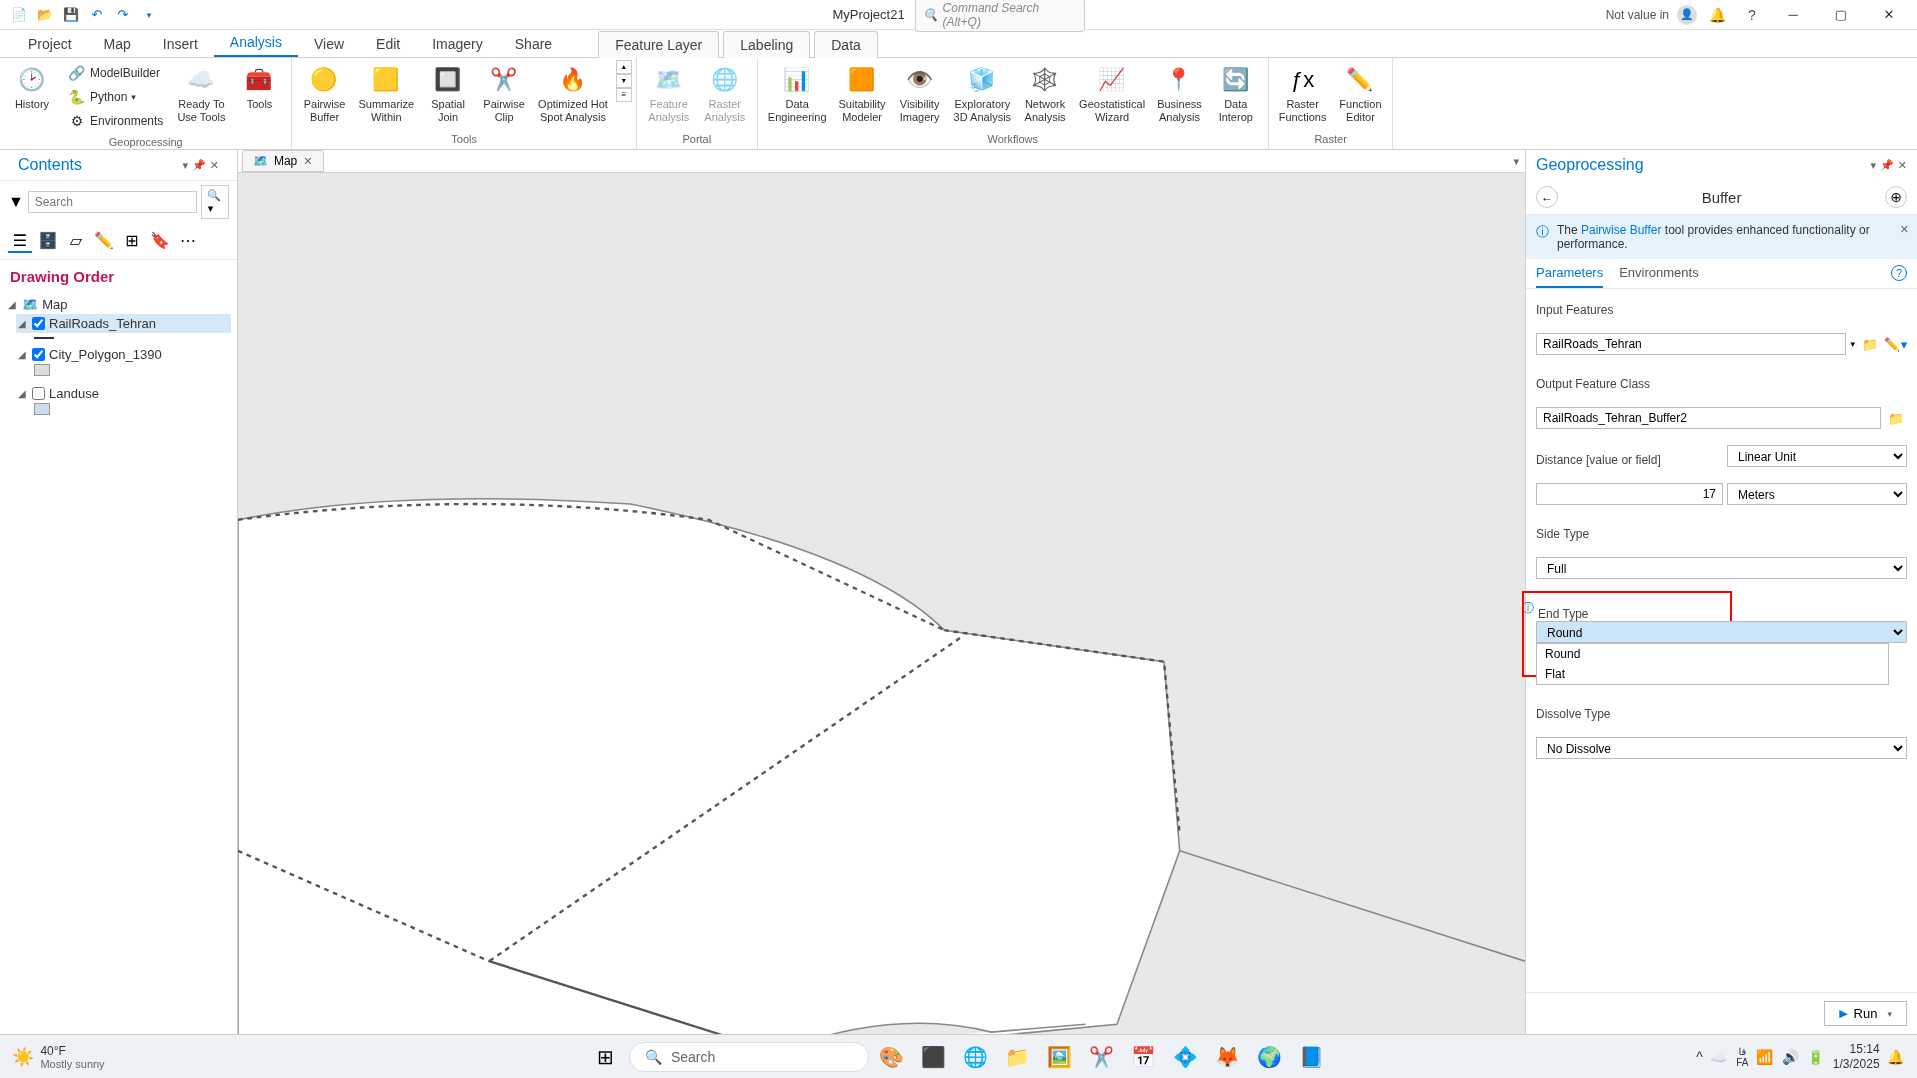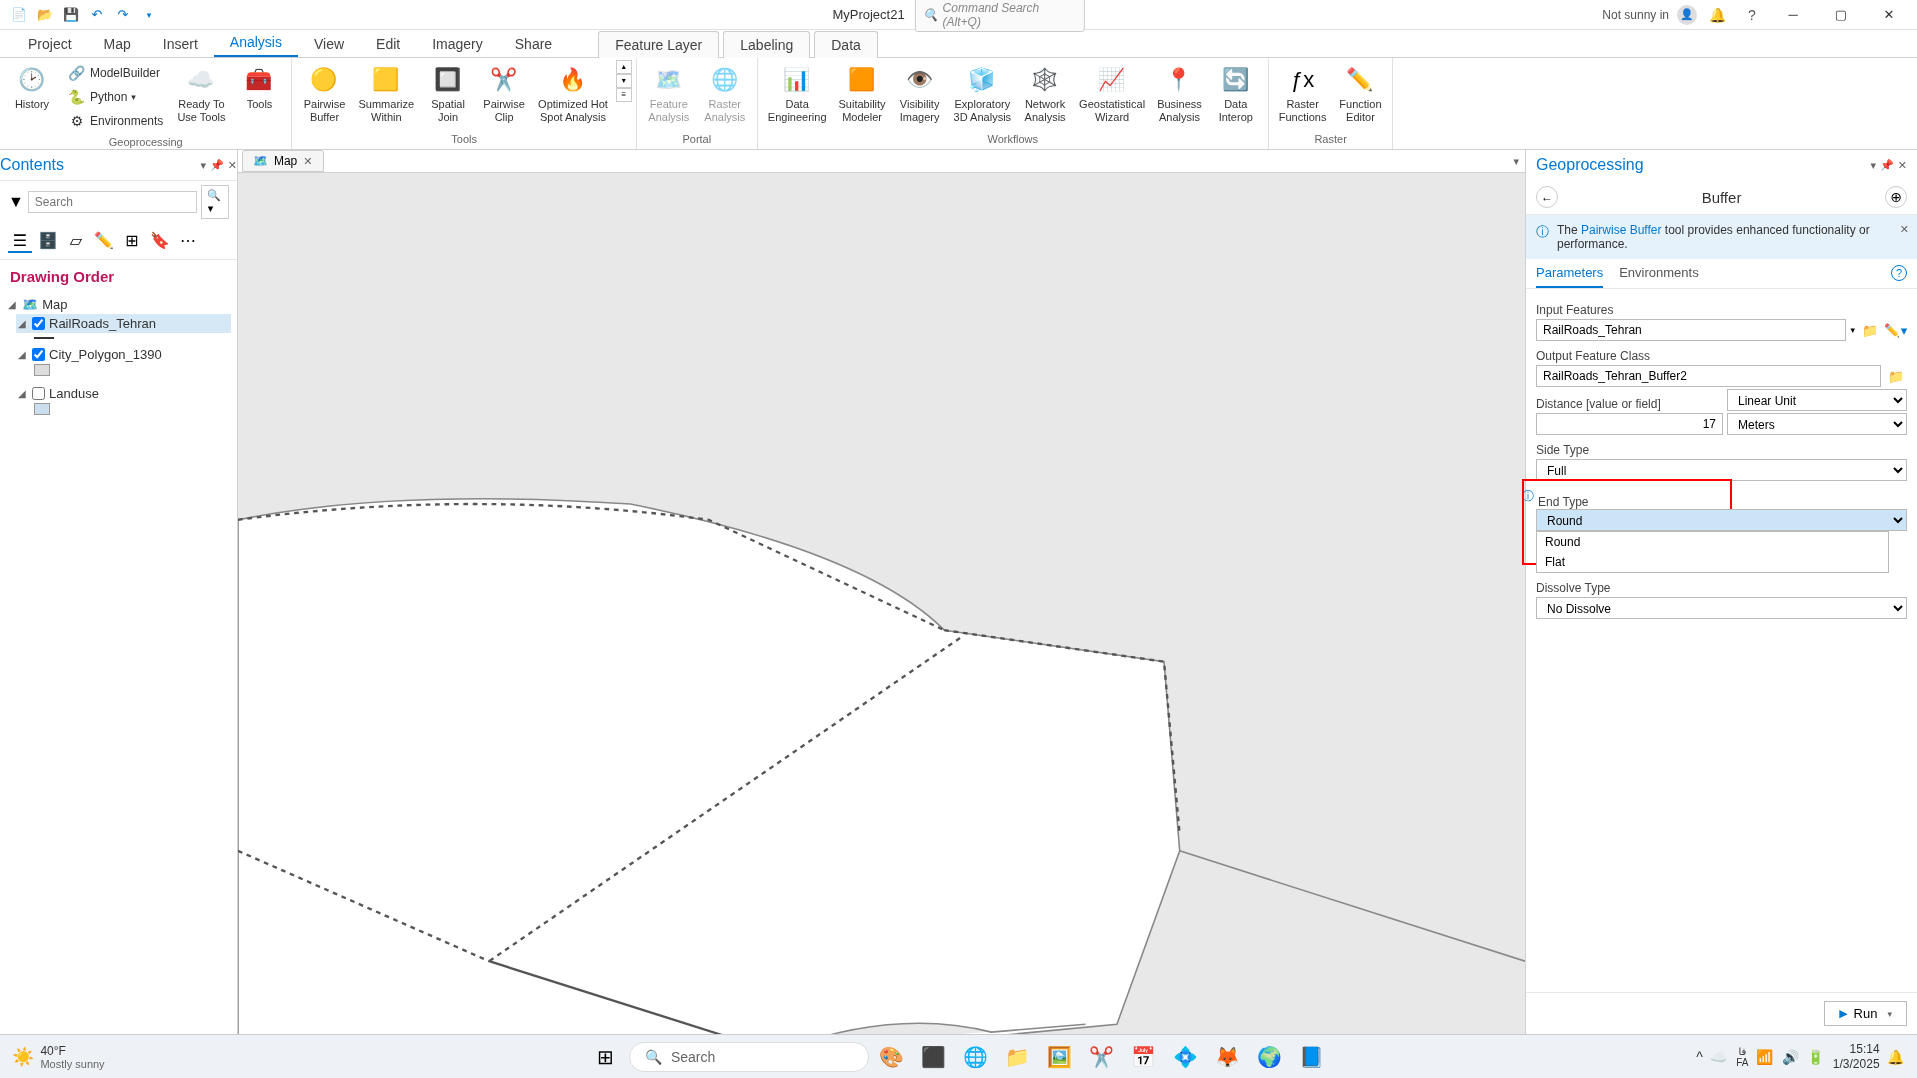--- a/index.html
+++ b/index.html
@@ -35,21 +35,21 @@
 .ribbon-big-btn .label { font-size: 11px; text-align: center; line-height: 1.2; color: #333; white-space: pre-line; }
 .ribbon-small-stack { display: flex; flex-direction: column; gap: 2px; padding: 2px 4px; }
 .ribbon-small-btn { display: flex; align-items: center; gap: 4px; font-size: 12px; color: #333; cursor: pointer; height: 22px; padding: 0 4px; }
 .ribbon-small-btn .icon { font-size: 14px; width: 18px; text-align:center; }
 .spinner-box { width: 16px; display: flex; flex-direction: column; justify-content: center; margin-left: 2px; }
 .spinner-box div { height: 14px; border: 1px solid #ccc; font-size: 8px; text-align: center; line-height: 12px; cursor:pointer; }
 
 
 .main-area { display: flex; height: calc(1078px - 30px - 28px - 92px - 44px); }
 .contents-panel { width: 238px; border-right: 1px solid #d0d0d0; display: flex; flex-direction: column; background: #fff; }
-.panel-header { display: flex; align-items: center; padding: 6px 0; font-size: 16px; color: #0078d4; border-bottom: 1px solid #e8e8e8; }
+.panel-header { display: flex; align-items: center; padding: 6px 18px; font-size: 16px; color: #0078d4; border-bottom: 1px solid #e8e8e8; }
 .panel-header .spacer { flex: 1; }
 .panel-header .hbtn { font-size: 11px; color: #666; margin-left: 4px; cursor:pointer; }
 .contents-search { display: flex; align-items: center; padding: 4px 8px; gap: 4px; }
 .contents-search input { flex: 1; border: 1px solid #ccc; padding: 3px 6px; font-size: 12px; color: #888; }
 .contents-search .sbtn { border:1px solid #ccc; padding: 3px 6px; font-size:11px; cursor:pointer; }
 .contents-toolbar { display: flex; gap: 4px; padding: 6px 8px; border-bottom: 1px solid #e8e8e8; }
 .contents-toolbar .tb { width: 24px; height: 24px; display:flex; align-items:center; justify-content:center; font-size:16px; cursor:pointer; border-bottom: 2px solid transparent; }
 .contents-toolbar .tb.active { border-bottom-color: #0078d4; }
 .drawing-header { font-size: 15px; font-weight: 600; padding: 8px 10px; color: #be185d; }
 .toc-tree { padding: 2px 6px; font-size: 13px; color: #333; }
@@ -79,21 +79,21 @@
 .gp-tool-title .title { flex:1; text-align:center; font-size:15px; color:#333; }
 .gp-tool-title .plus { width:22px; height:22px; border:1px solid #ccc; border-radius:50%; display:flex; align-items:center; justify-content:center; font-size:14px; cursor:pointer; }
 .gp-info { background:#e6f2fb; padding:8px 10px; font-size:12px; color:#333; display:flex; gap:8px; position:relative; }
 .gp-info .info-icon { color:#0078d4; font-size:13px; }
 .gp-info .close { position:absolute; right:8px; top:8px; font-size:11px; color:#666; cursor:pointer; }
 .gp-info a { color:#0078d4; text-decoration:none; }
 .gp-param-tabs { display:flex; padding: 0 10px; border-bottom:1px solid #e8e8e8; gap:16px; position:relative; }
 .gp-param-tabs .ptab { font-size:13px; padding:6px 0; color:#555; cursor:pointer; }
 .gp-param-tabs .ptab.active { color:#0078d4; border-bottom:2px solid #0078d4; }
 .gp-param-tabs .help { position:absolute; right:10px; top:6px; color:#0078d4; font-size:13px; border:1px solid #0078d4; border-radius:50%; width:16px; height:16px; display:flex; align-items:center; justify-content:center; font-size:11px; cursor:pointer; }
-.gp-params { padding: 8px 10px; display:flex; flex-direction:column; gap:2px; flex:1; overflow:visible; position:relative; }
+.gp-params { padding: 8px 10px; display:flex; flex-direction:column; gap:16px; flex:1; overflow:visible; position:relative; }
 .param-label { font-size:12px; color:#444; margin-top:6px; }
 .param-row { display:flex; gap:4px; align-items:center; }
 .param-row input, .param-row select { flex:1; border:1px solid #bbb; padding:3px 6px; font-size:12px; background:#fff; height:22px; }
 .param-row .pbtn { width:22px; height:22px; display:flex; align-items:center; justify-content:center; font-size:13px; cursor:pointer; }
 .red-box { border: 2px solid red; position:absolute; pointer-events:none; }
 .dropdown-open { position:relative; }
 .dropdown-open select { background: #cce4f7; }
 .dropdown-list { position:absolute; top:22px; left:0; right:18px; background:#fff; border:1px solid #bbb; z-index:10; }
 .dropdown-list .opt { padding:3px 8px; font-size:12px; cursor:pointer; }
 .gp-run { padding:8px 10px; display:flex; justify-content:flex-end; border-top:1px solid #e8e8e8; }
@@ -126,21 +126,21 @@
     <div class="qat-btn" style="font-size:9px;">▾</div>
   </div>
   <div class="titlebar-center">
     <span class="project-title">MyProject21</span>
     <div class="command-search">
       <span>🔍</span>
       <span>Command Search (Alt+Q)</span>
     </div>
   </div>
   <div class="titlebar-right">
-    <span class="signin-text">Not sunny in</span>
+    <span class="signin-text">Not value in</span>
     <div class="user-circle">👤</div>
     <div class="title-icon" style="color:#0078d4;">🔔</div>
     <div class="title-icon">?</div>
     <div class="win-btn">─</div>
     <div class="win-btn">▢</div>
     <div class="win-btn">✕</div>
   </div>
 </div>
 
 <div class="ribbon-tabs">

